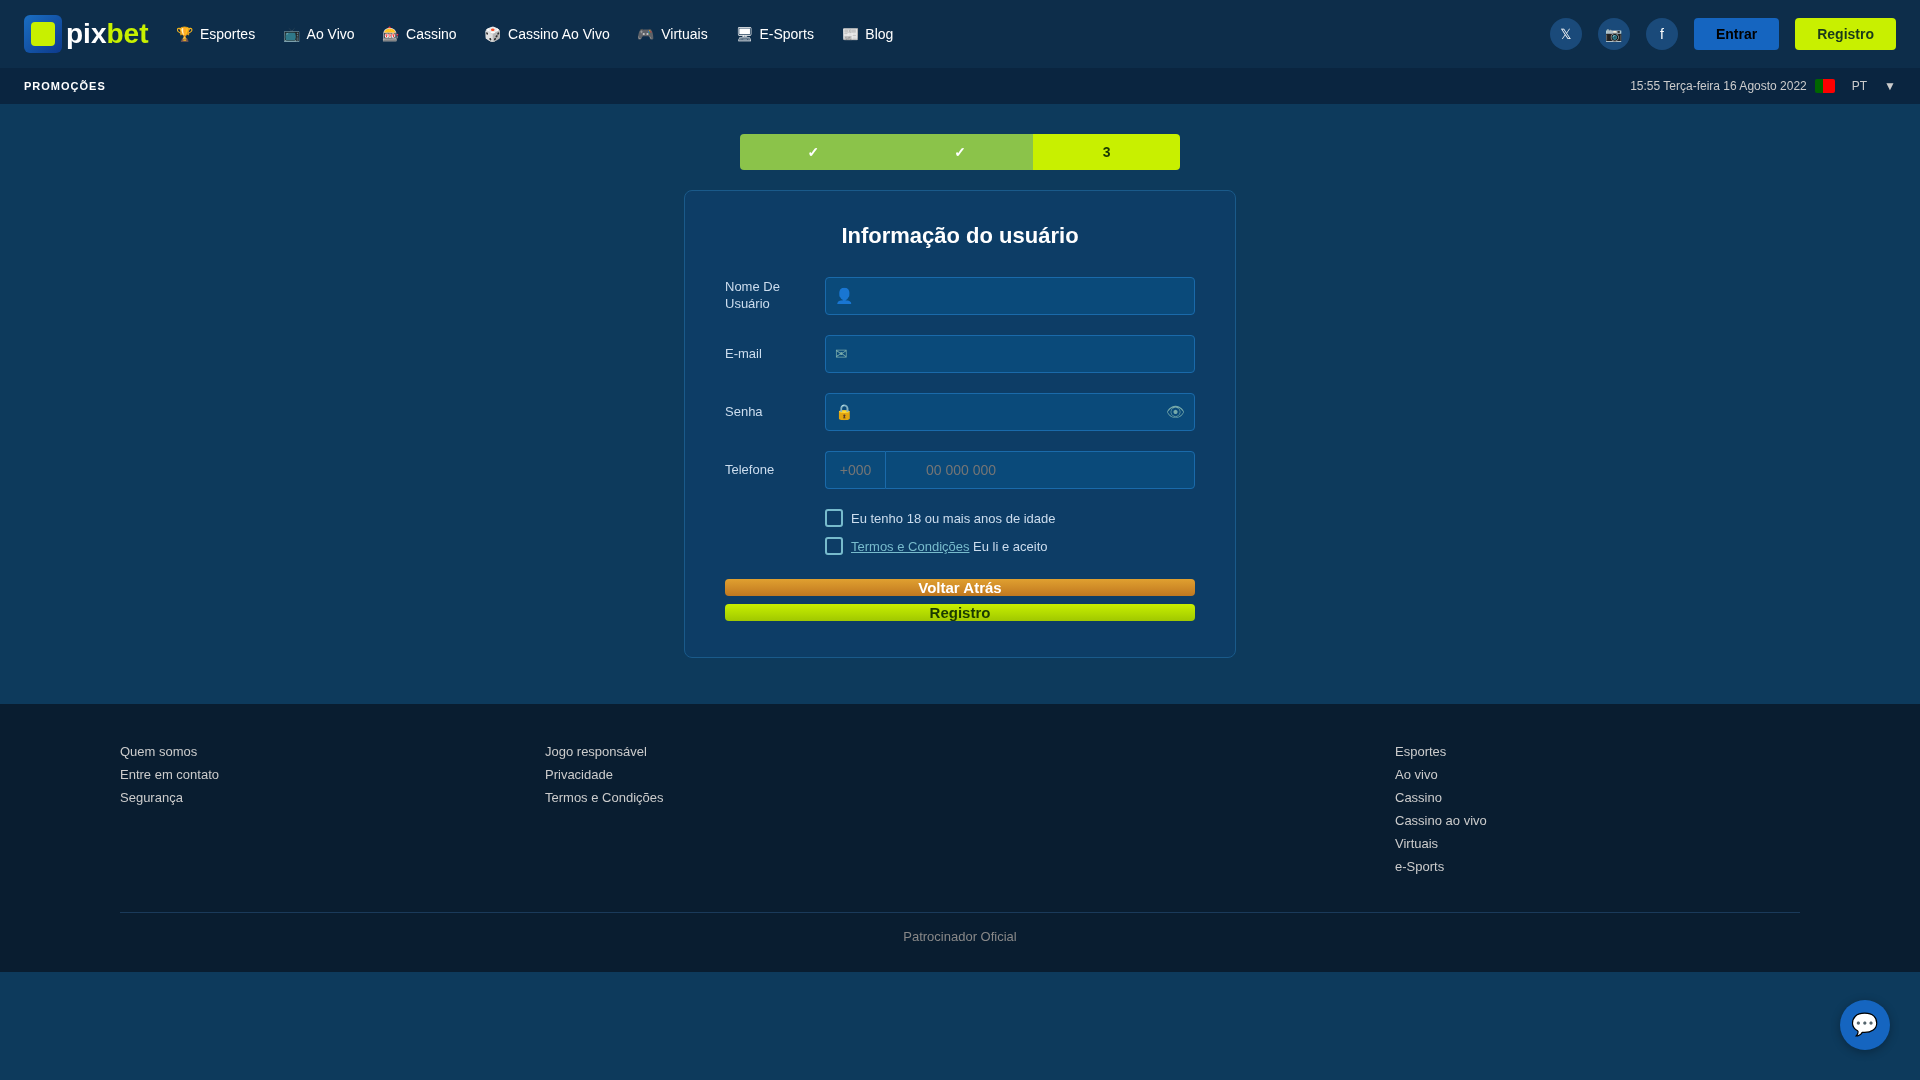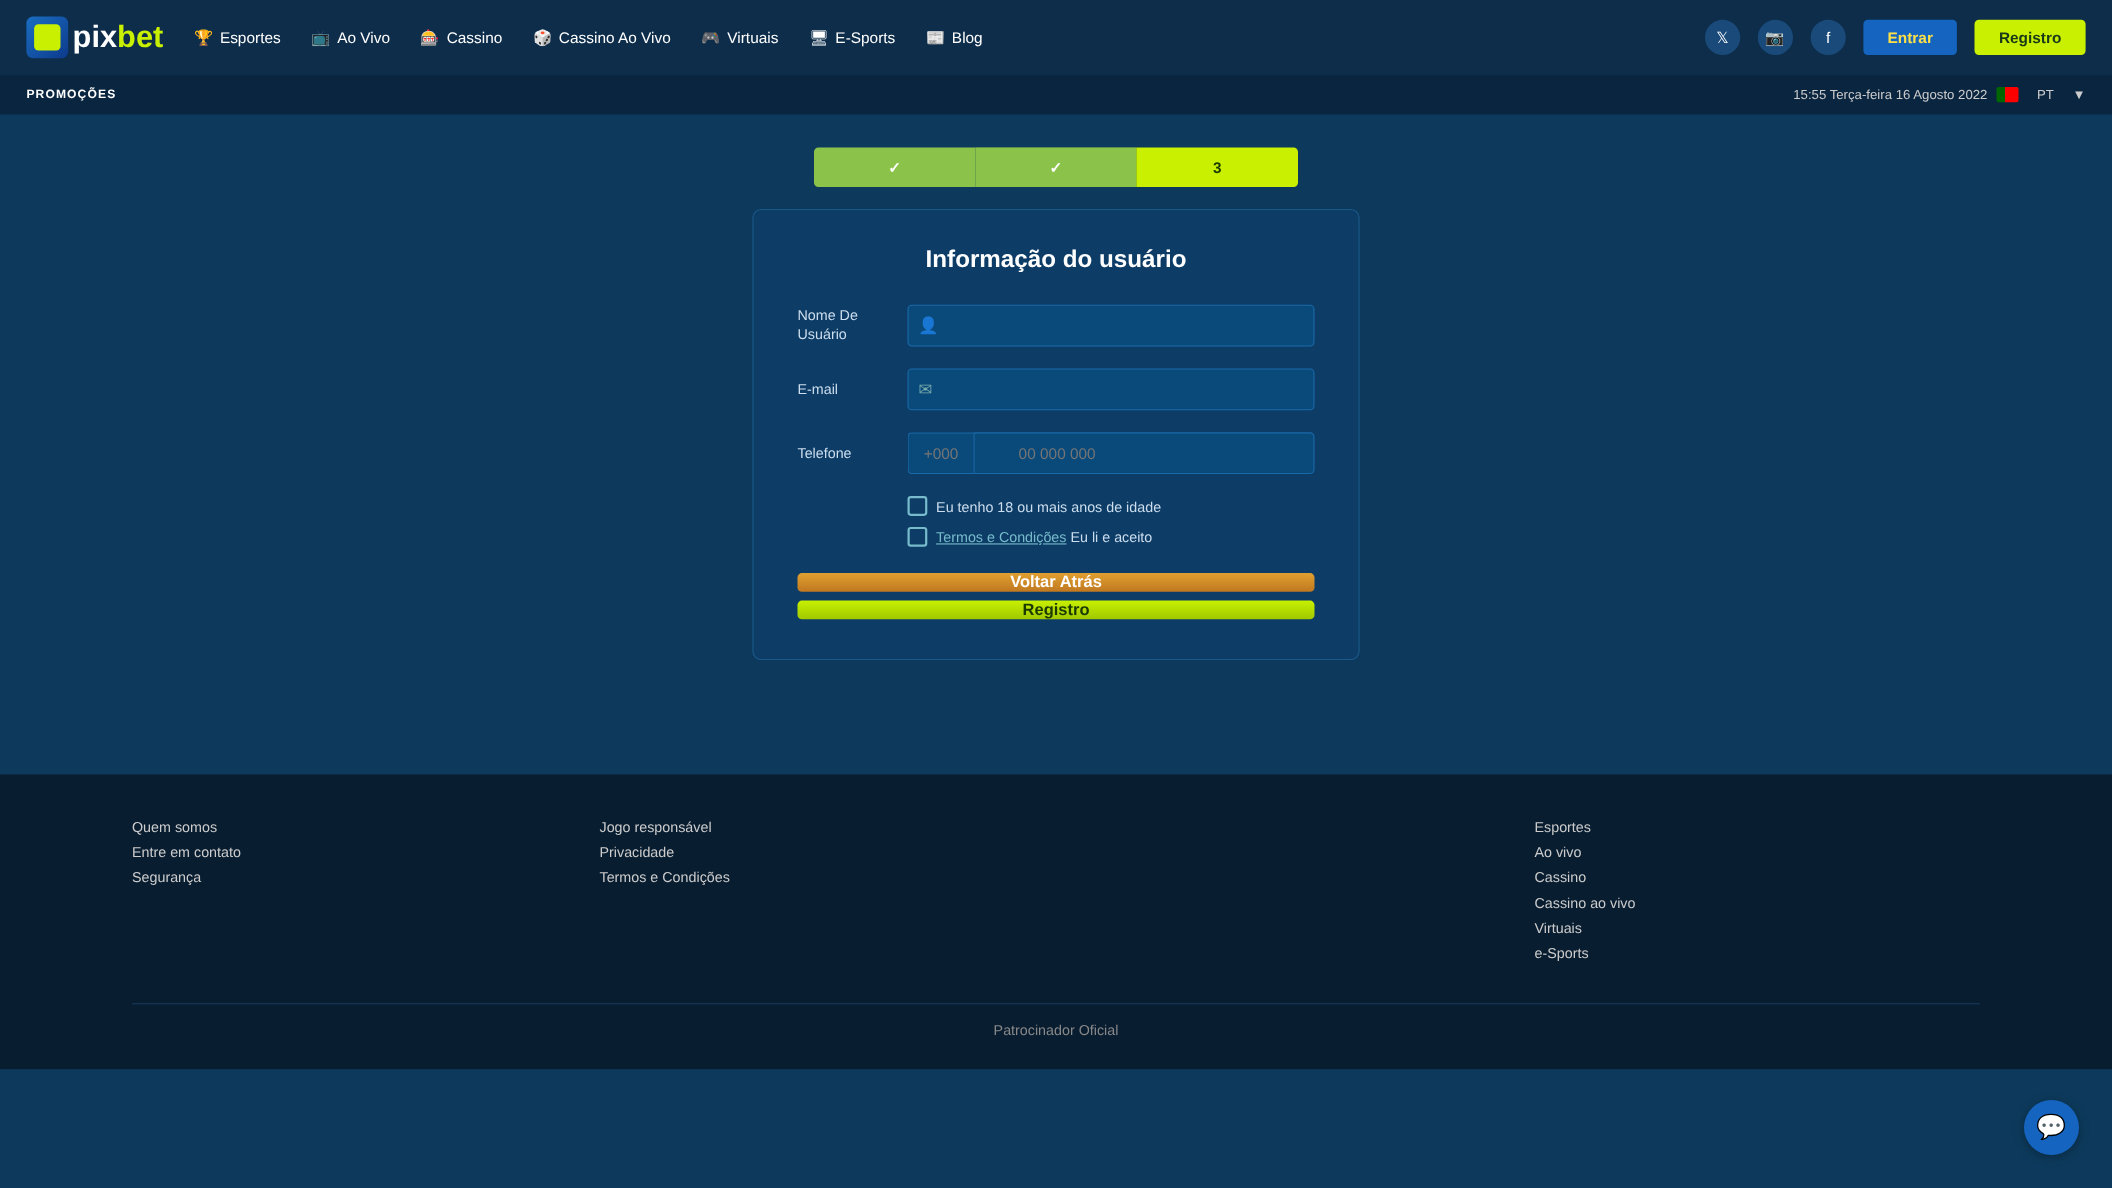--- a/index.html
+++ b/index.html
@@ -75,21 +75,21 @@
       border-radius: 50%;
       display: flex;
       align-items: center;
       justify-content: center;
       cursor: pointer;
       font-size: 14px;
       color: #fff;
     }
     .btn-entrar {
       background: #1565c0;
-      color: #fde047;
+      color: #000000;
       border: none;
       padding: 8px 22px;
       border-radius: 4px;
       font-size: 14px;
       font-weight: bold;
       cursor: pointer;
     }
     .btn-registro {
       background: #c8f000;
       color: #1a3a1a;
@@ -461,20 +461,28 @@
     </div>
 
     <div class="form-group">
       <label class="form-label">E-mail</label>
       <div class="input-wrapper">
         <span class="input-icon">✉</span>
         <input type="email" class="form-input-plain" style="border-radius: 4px; width: 100%; background: rgb(10, 74, 122); border: 1px solid rgb(26, 106, 170); height: 38px; color: rgb(255, 255, 255); padding: 0px 10px 0px 36px;">
       </div>
     </div>
 
+    <div class="form-group">
+      <label class="form-label">Senha</label>
+      <div class="input-wrapper">
+        <span class="input-icon">🔒</span>
+        <input type="password" class="form-input-plain" style="border-radius: 4px; width: 100%; background: rgb(10, 74, 122); border: 1px solid rgb(26, 106, 170); height: 38px; color: rgb(255, 255, 255); padding: 0px 36px;">
+        <span class="input-eye">👁</span>
+      </div>
+    </div>
 
     <div class="form-group">
       <label class="form-label">Telefone</label>
       <div class="input-wrapper" style="display:flex; gap:0;">
         <input type="text" class="phone-prefix" placeholder="+000" style="">
         <input type="text" class="phone-number" style="flex: 1 1 0%; padding-left: 40px;" placeholder="00 000 000">
       </div>
     </div>
 
     <div class="checkbox-area">

